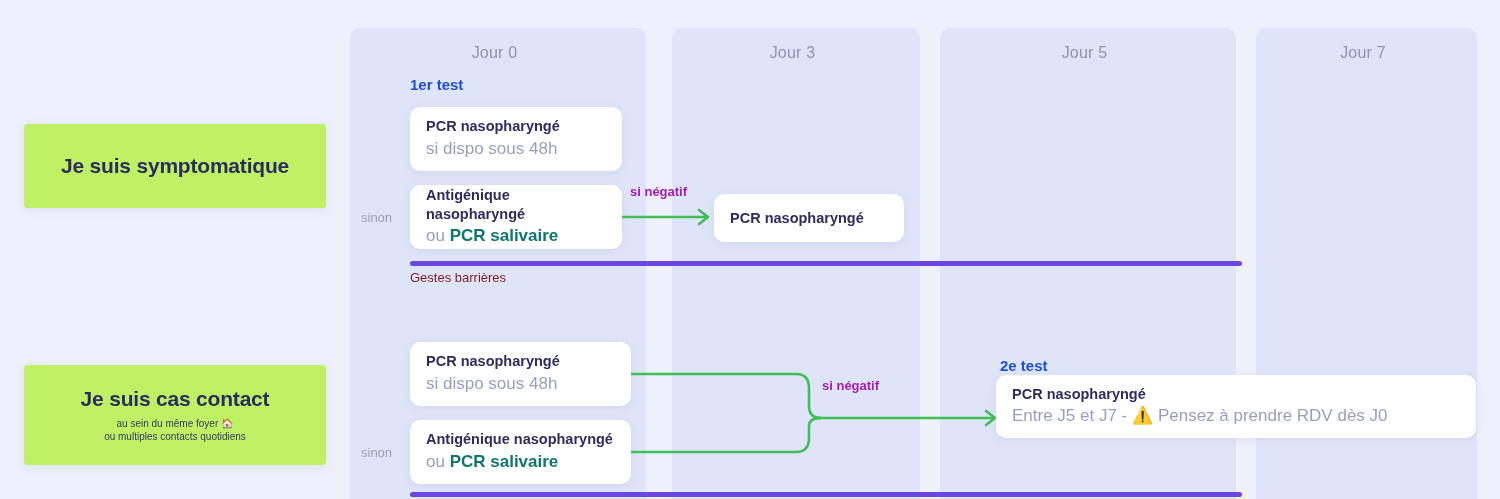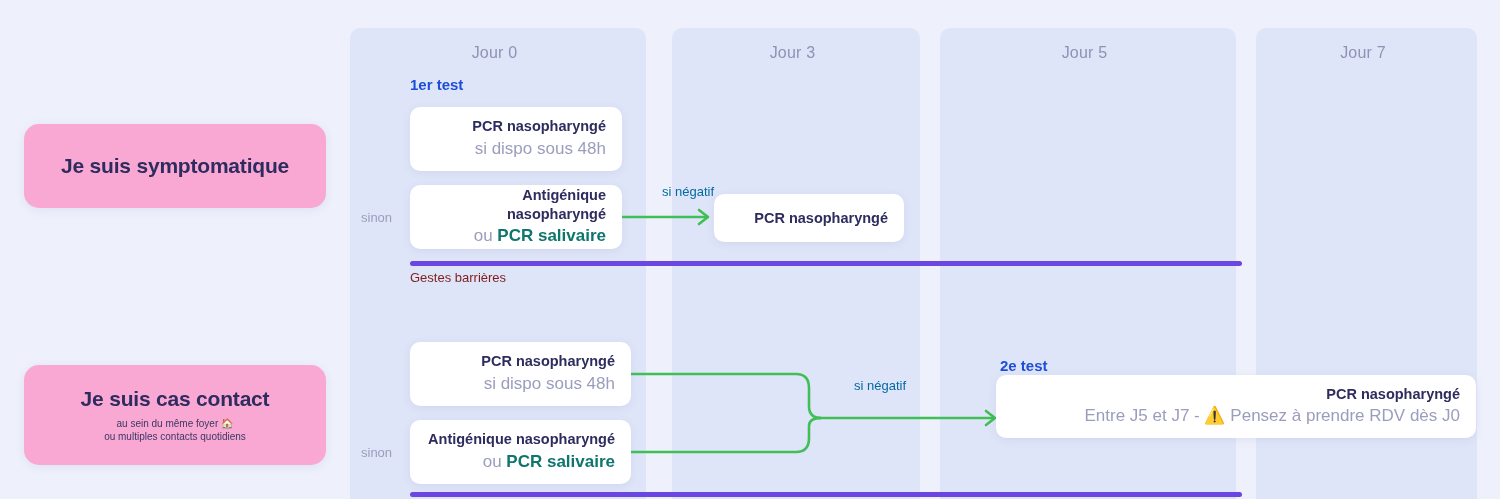--- a/index.html
+++ b/index.html
@@ -23,22 +23,22 @@
     position:absolute;top:16px;left:0;right:7px;
     text-align:center;
     font-size:16px;
     color:#8F92B4;
     letter-spacing:.2px;
   }
 
   
   .cat-card{
     position:absolute;
-    background:#f9a8d4;
-    border-radius:15px;
+    background:#bef264;
+    border-radius:4px;
     box-shadow:0 2px 10px rgba(80,90,160,.10);
     display:flex;flex-direction:column;
     justify-content:center;
     text-align:center;
   }
   .cat-title{
     font-size:21px;font-weight:bold;color:#2E2C5E;
     letter-spacing:-.2px;line-height:1.25;
   }
   .cat-sub{
@@ -47,36 +47,35 @@
 
   
   .test-card{
     position:absolute;
     background:#FFFFFF;
     border-radius:10px;
     box-shadow:0 2px 8px rgba(80,90,160,.10);
     display:flex;flex-direction:column;justify-content:center;
     padding:12px 16px;
     box-sizing:border-box;
-    text-align:right;
   }
   .tc-main{font-size:14.5px;font-weight:bold;color:#2E2C5E;line-height:1.3;}
   .tc-sub{font-size:17px;color:#9B9DBD;line-height:1.35;margin-top:2px;}
   .tc-sub b{color:#0f766e;font-weight:bold;}
   .tc-single{font-size:14.5px;font-weight:bold;color:#2E2C5E;}
 
   
   .section-head{
     position:absolute;font-size:15px;font-weight:bold;color:#1d4ed8;
   }
   .sinon{
     position:absolute;font-size:13px;color:#9B9DBD;
   }
   .cond-label{
-    position:absolute;font-size:13px;color:#0369a1;font-weight:normal;margin-left:32px;
+    position:absolute;font-size:13px;color:#a21caf;font-weight:bold;
   }
   .barrier-label{
     position:absolute;font-size:13px;color:#7f1d1d;
   }
 
   
   .barrier-bar{
     position:absolute;height:5px;background:#6B46E0;border-radius:3px;
   }
 

